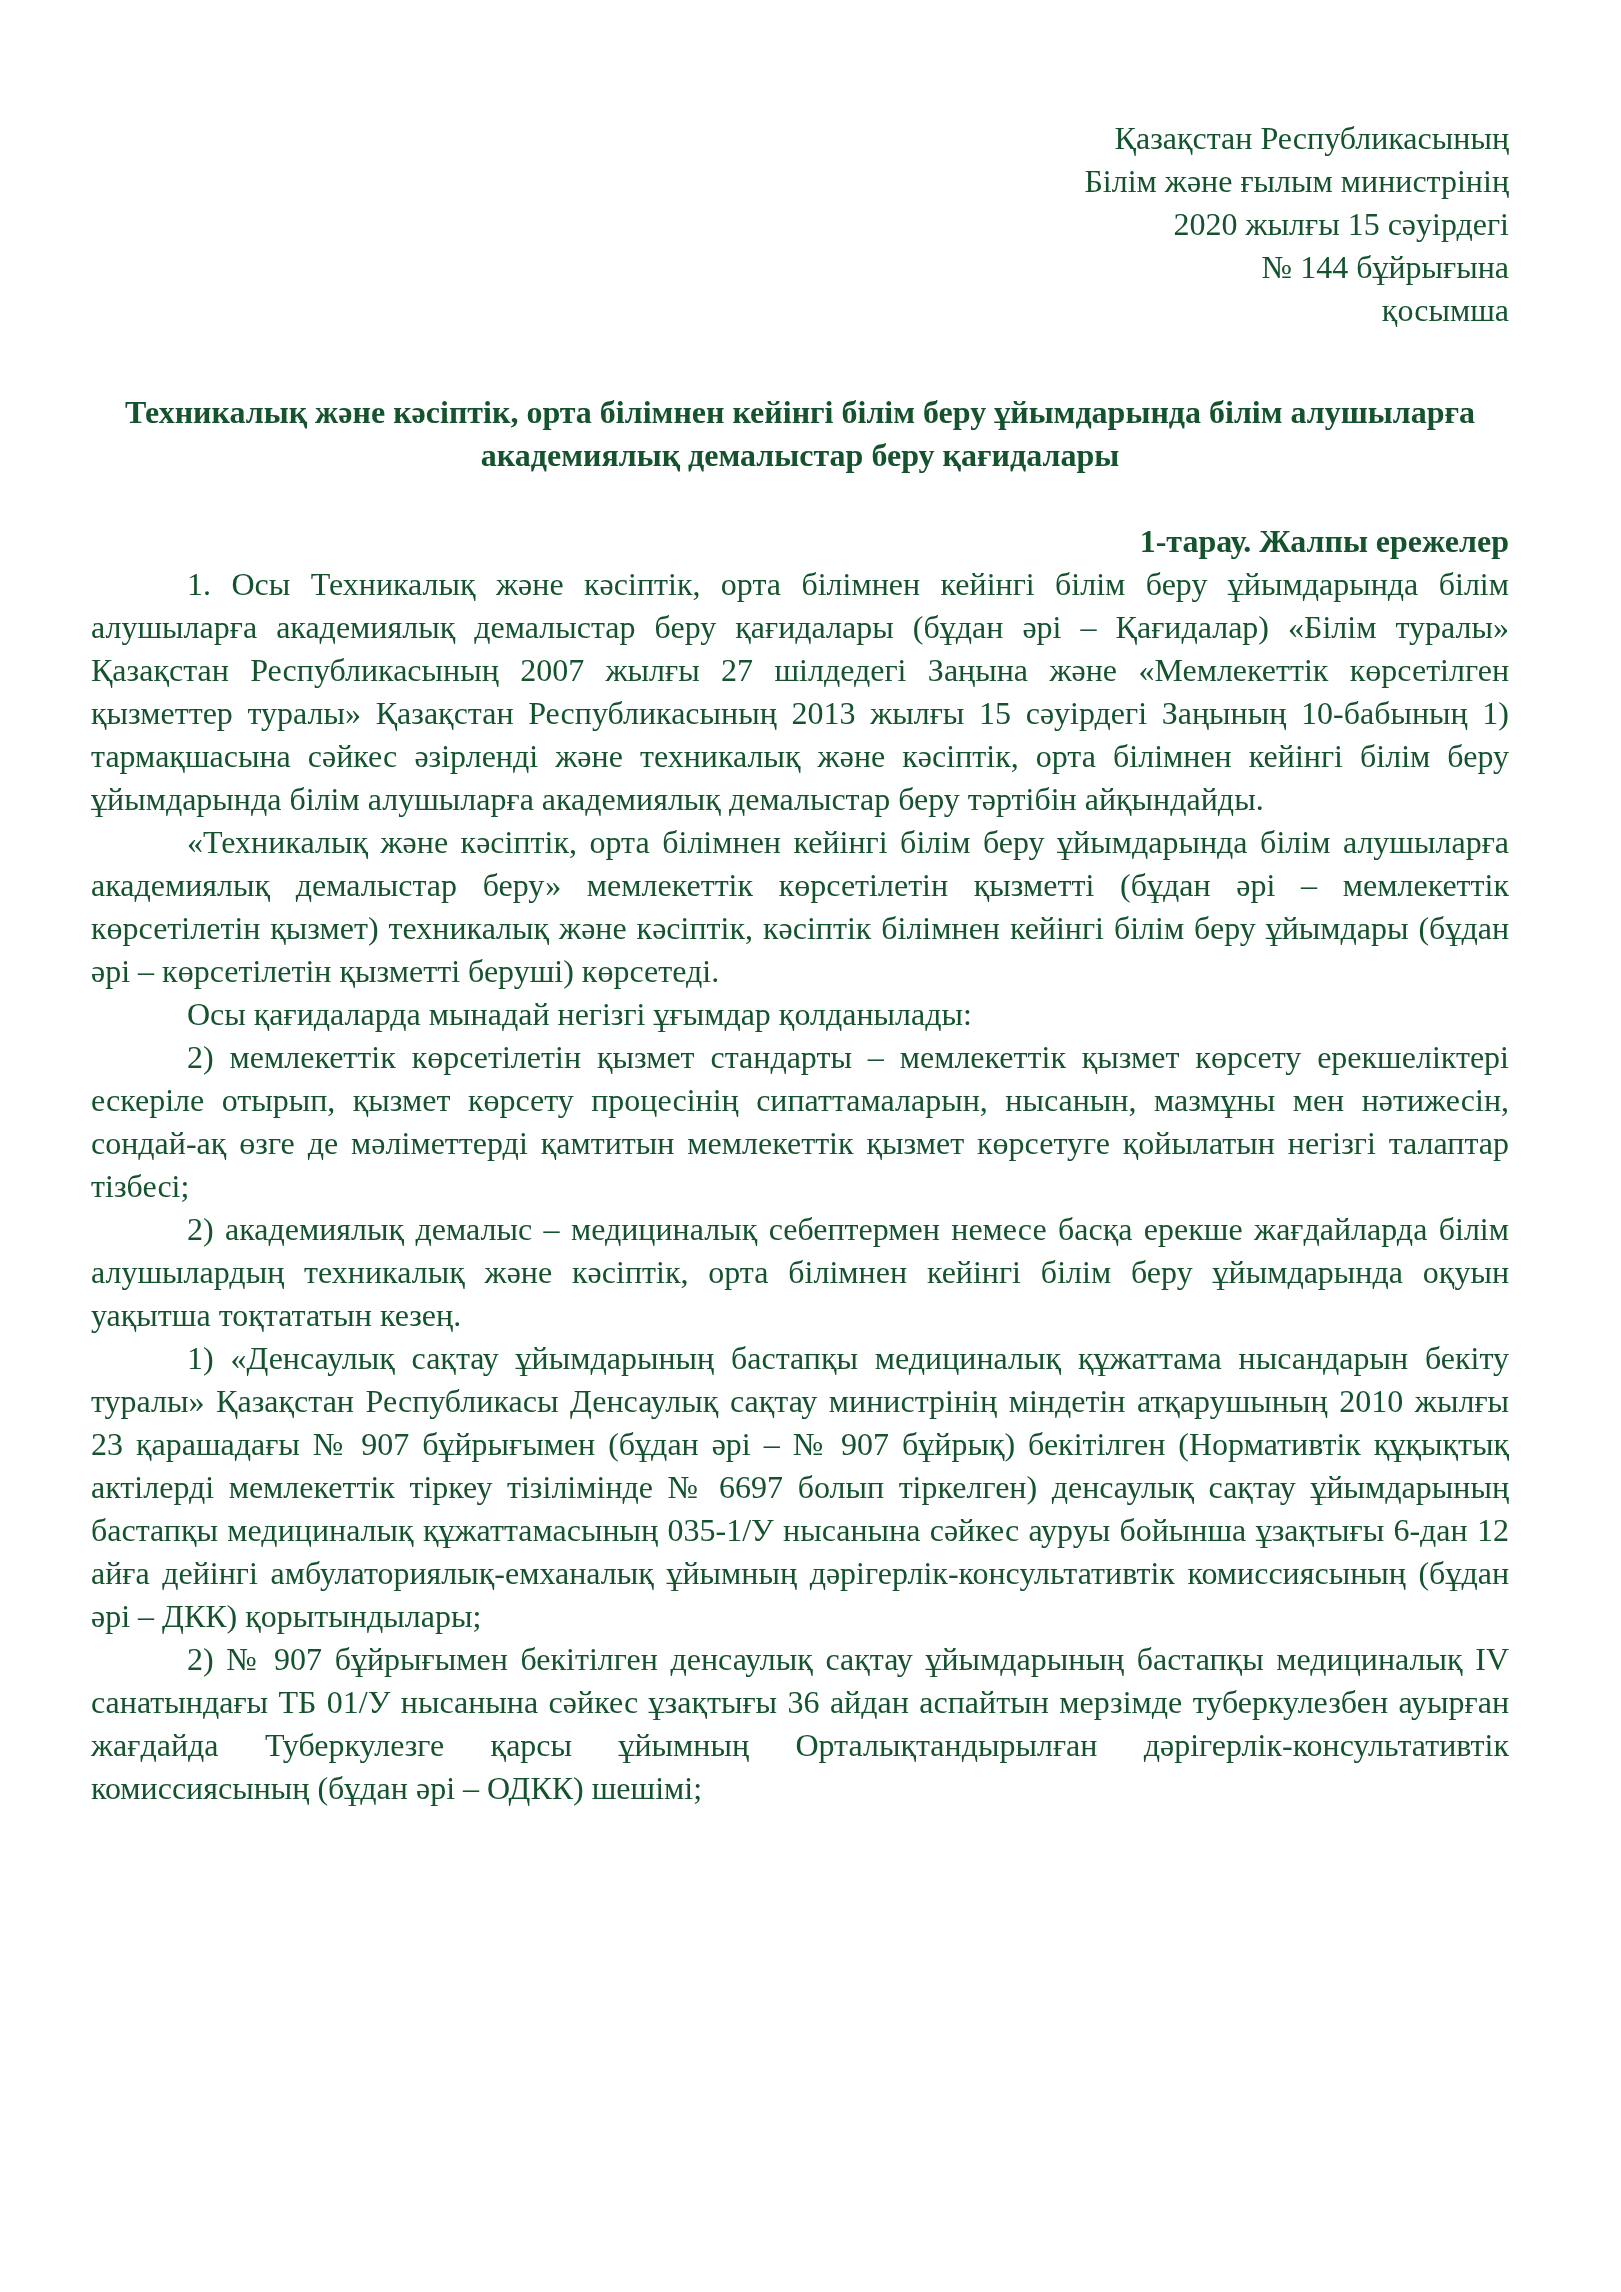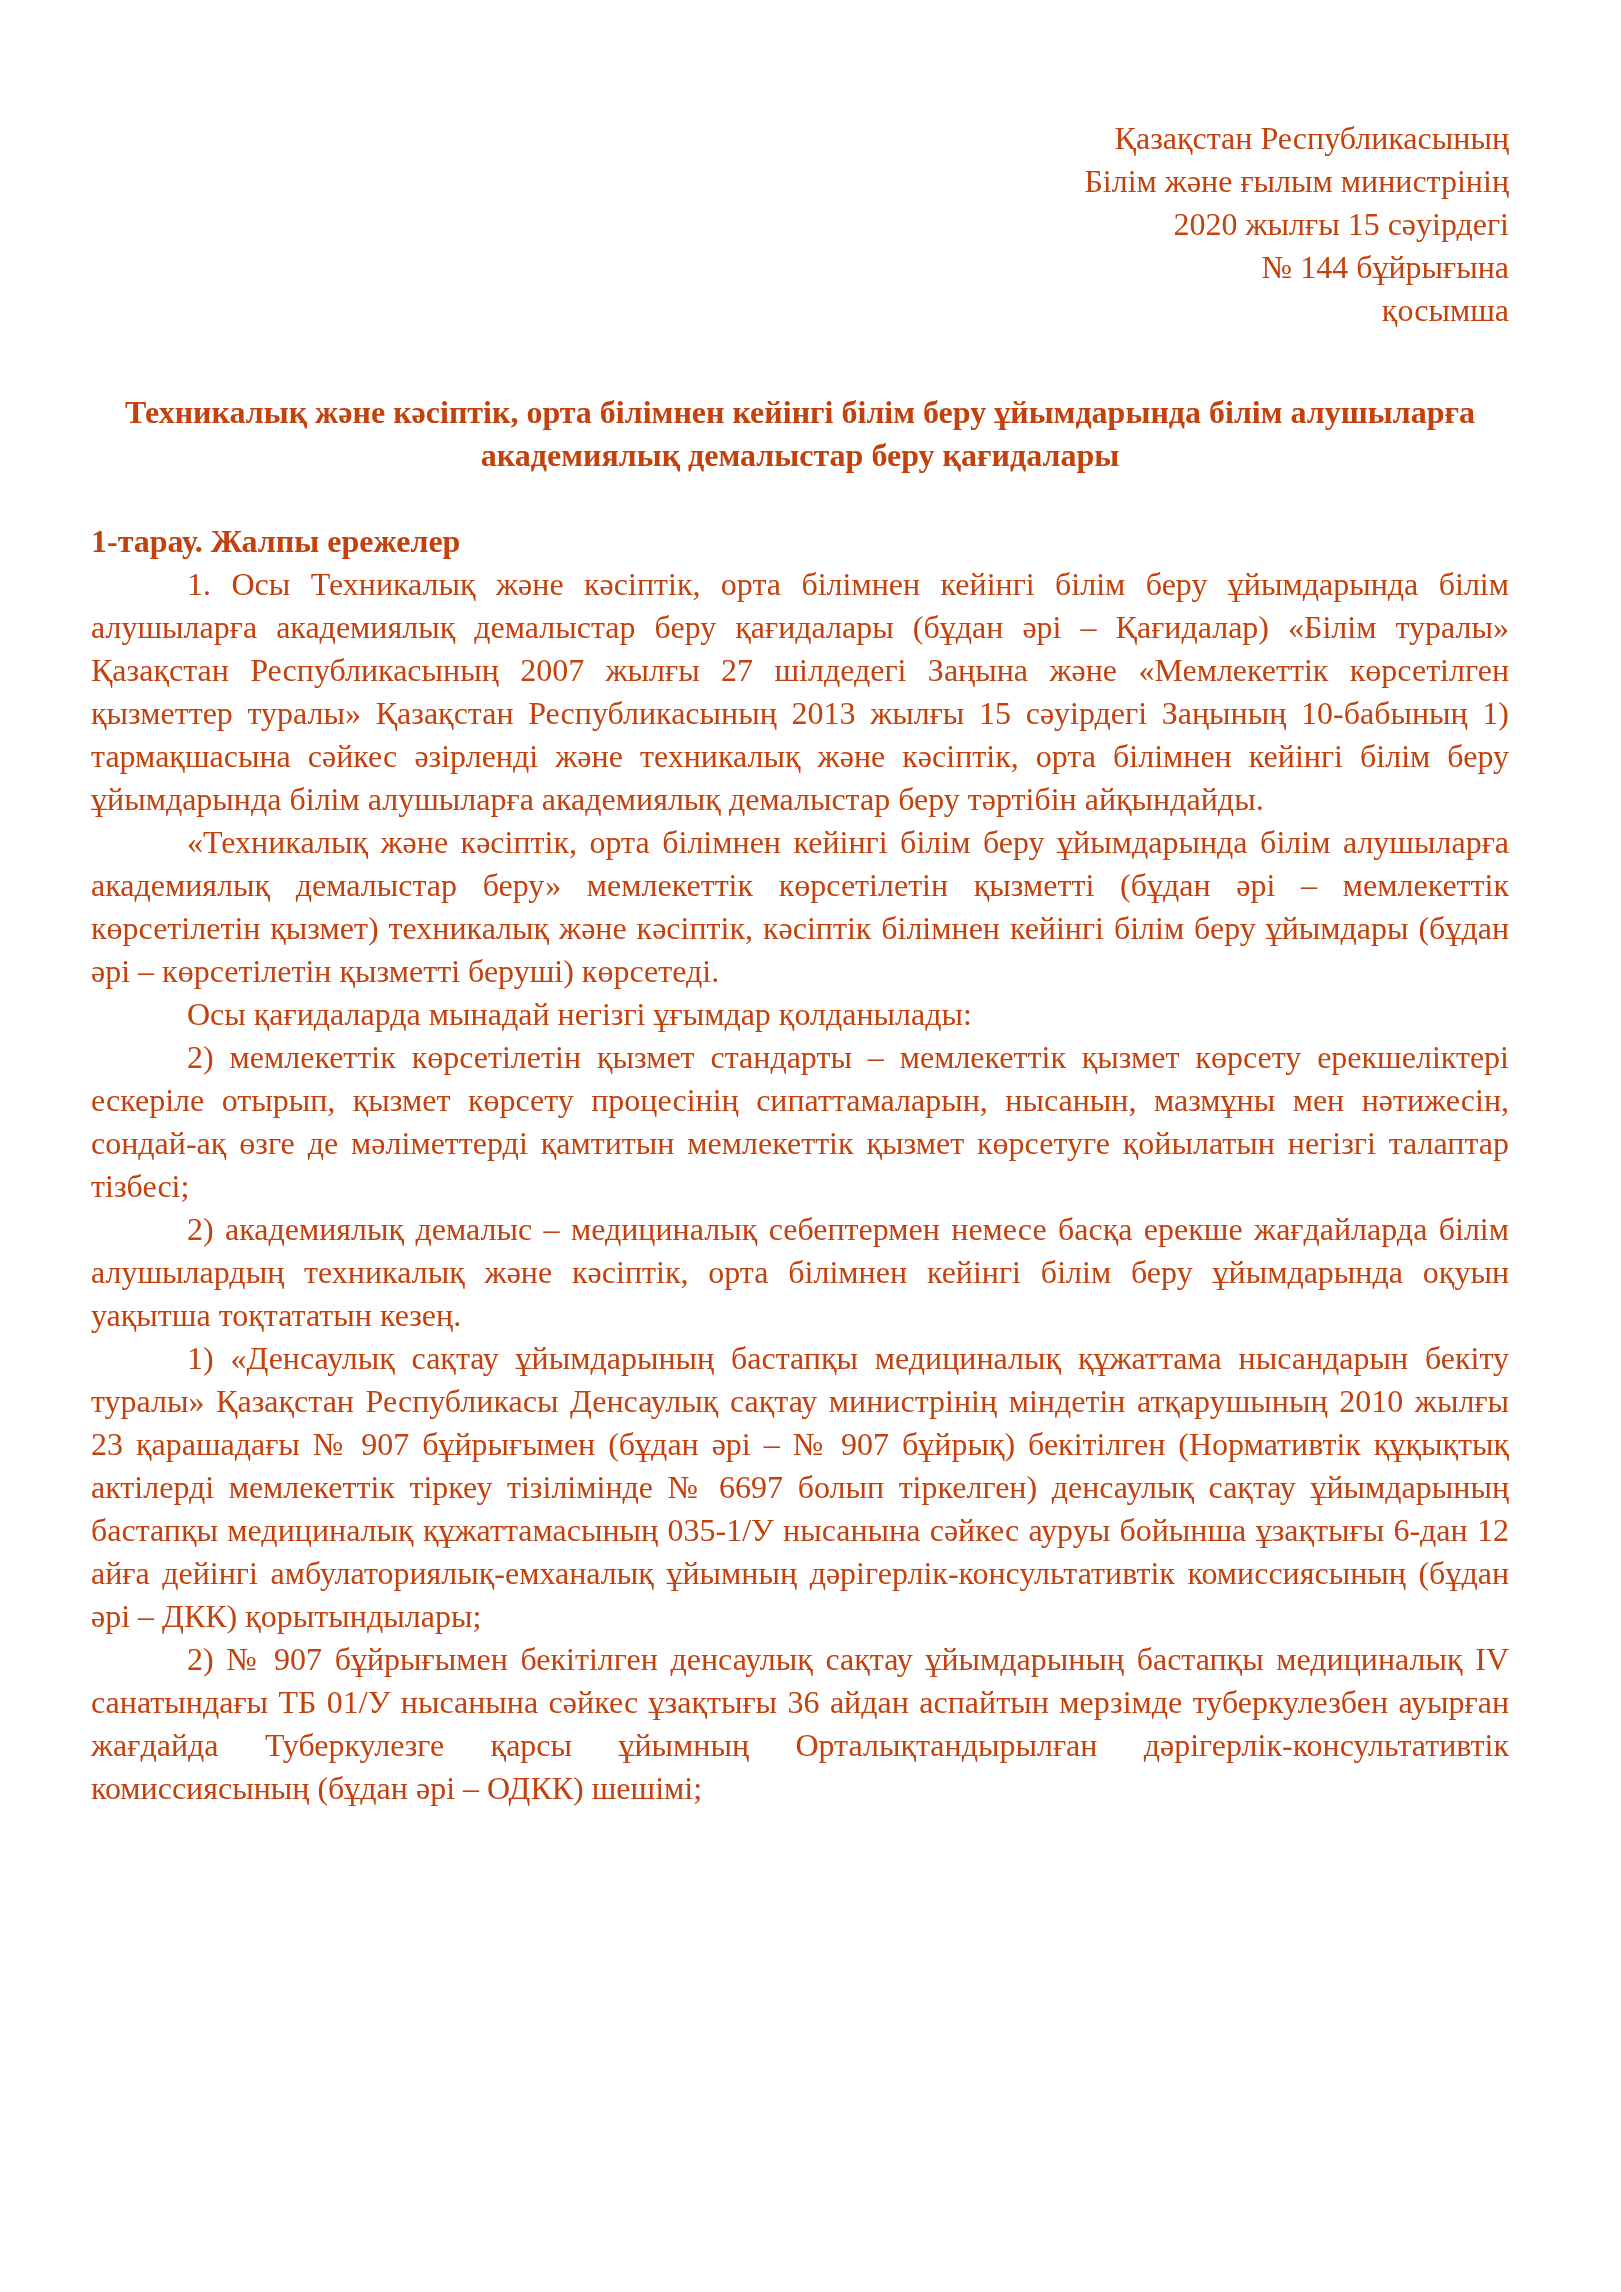--- a/index.html
+++ b/index.html
@@ -6,41 +6,41 @@
     margin: 0;
     padding: 0;
     background: #ffffff;
   }
   .page {
     position: relative;
     width: 1621px;
     height: 2293px;
     box-sizing: border-box;
     background: #ffffff;
-    color: #c2410c;
+    color: #14532d;
     padding: 117px 112px 39px 91px;
     font-family: "Liberation Serif", "DejaVu Serif", serif;
     font-size: 32px;
     line-height: 43px;
     overflow: hidden;
   }
   .doc-header {
     text-align: right;
   }
   .doc-header .hline {
     white-space: nowrap;
   }
   .doc-title {
     font-weight: bold;
     text-align: center;
     margin-top: 59px;
   }
   .chapter-heading {
     font-weight: bold;
-    text-align: left;
+    text-align: right;
     margin-top: 43px;
   }
   .body-block {
   }
   .body-block p {
     margin: 0;
     text-align: justify;
     text-indent: 96px;
   }
 </style>

